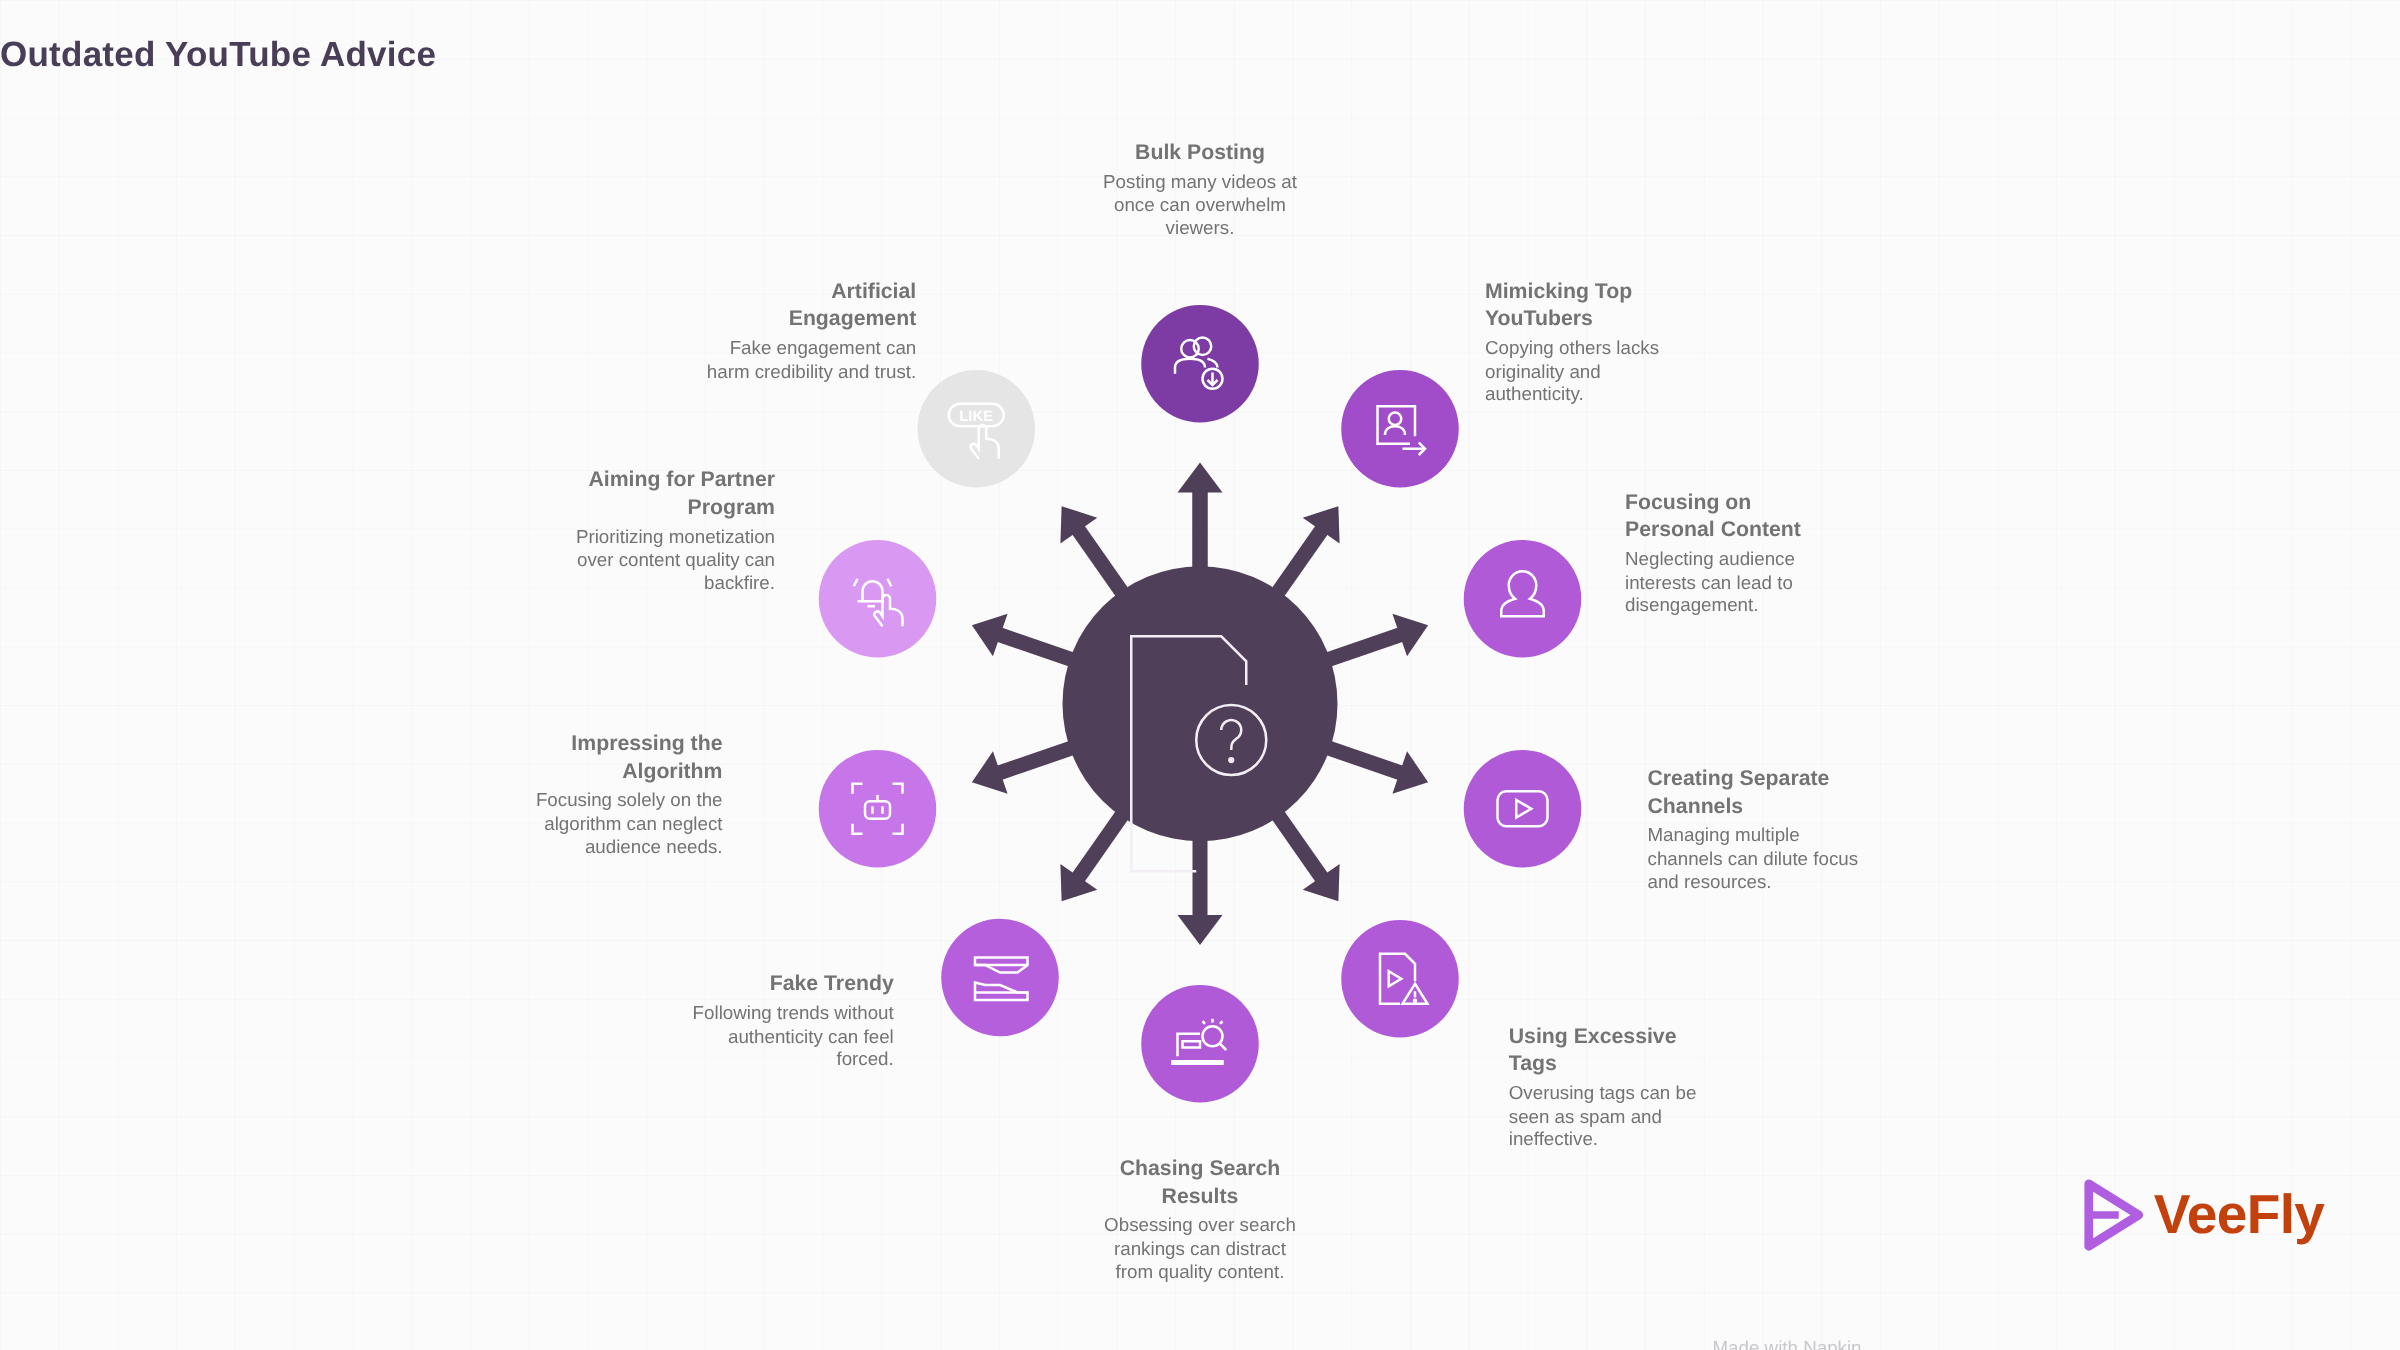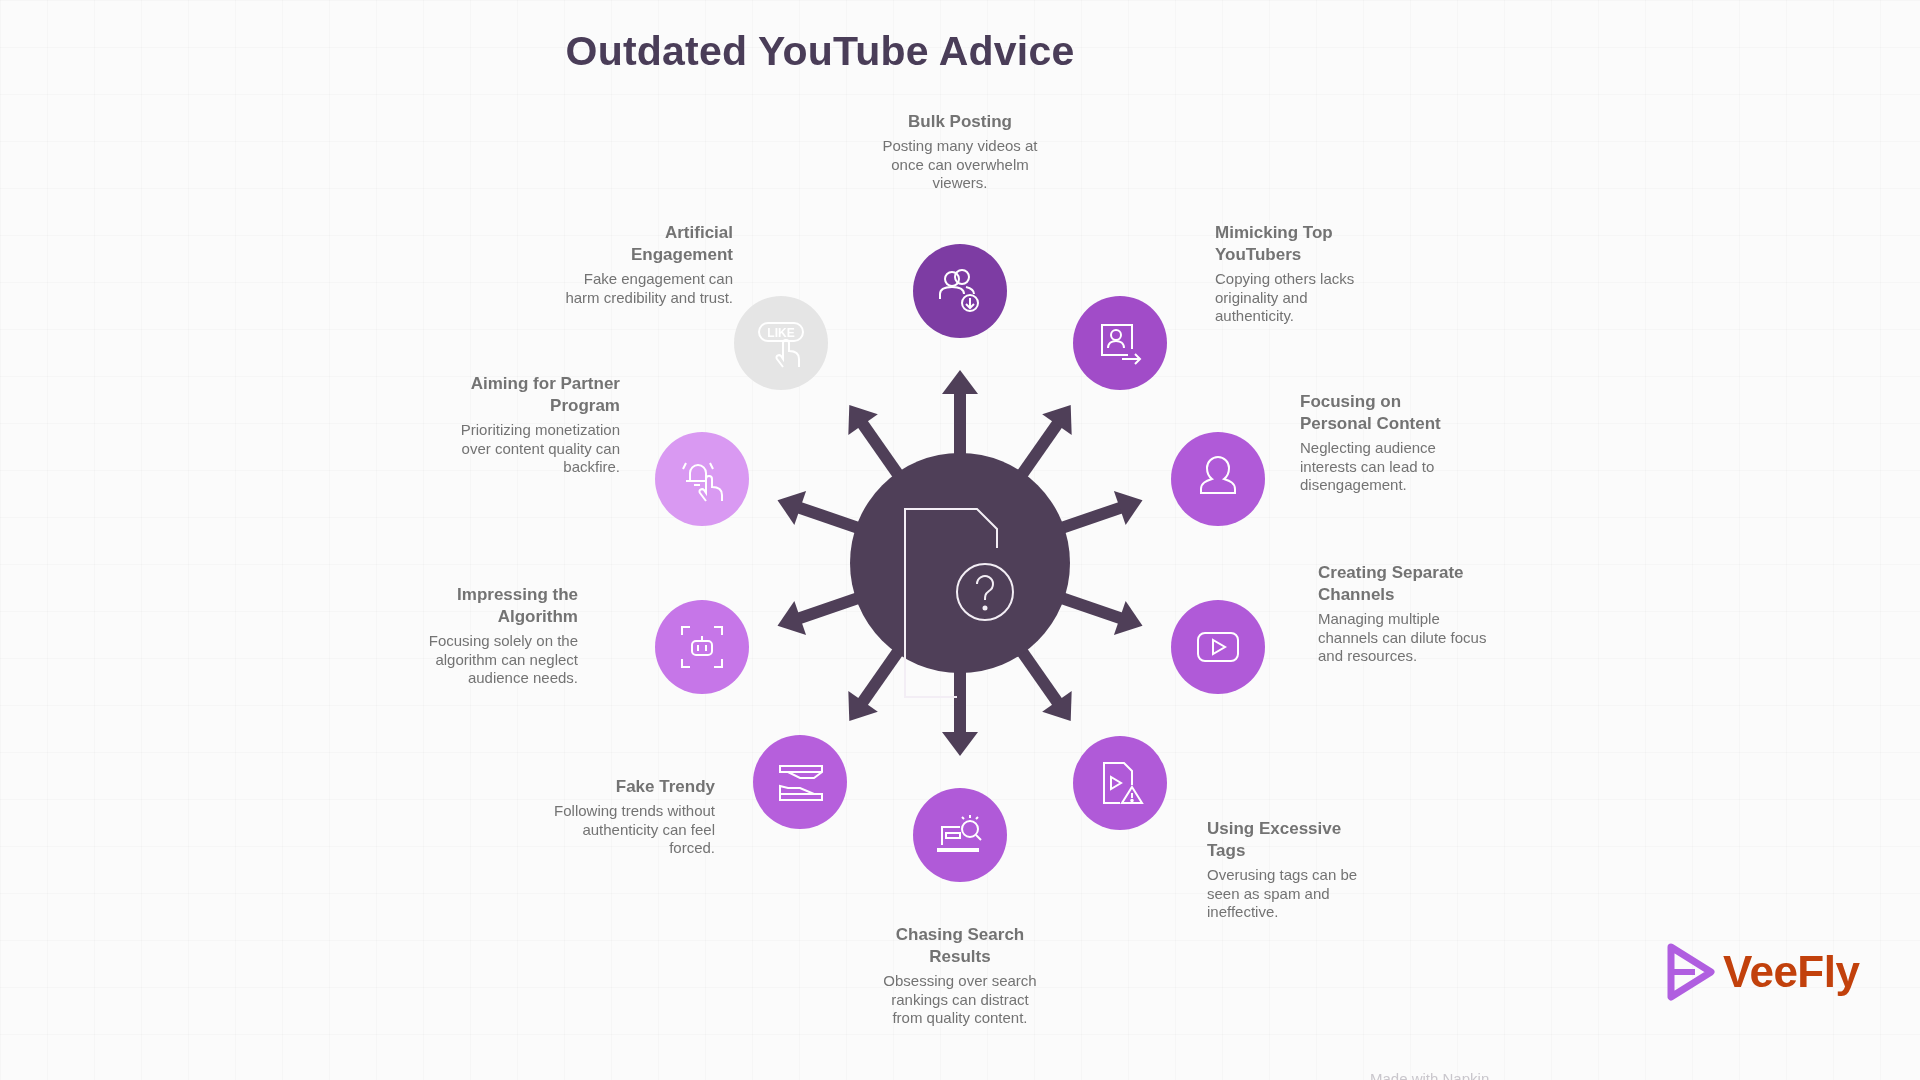--- a/index.html
+++ b/index.html
@@ -8,21 +8,21 @@
     background-color: #fbfbfb;
     background-image:
       linear-gradient(to right, rgba(0,0,0,0.018) 1px, transparent 1px),
       linear-gradient(to bottom, rgba(0,0,0,0.018) 1px, transparent 1px);
     background-size: 47px 47px;
     font-family: "Liberation Sans", sans-serif;
     color: #48404e;
   }
   .title {
     position: absolute; left: 0; width: 1640px; top: 28px;
-    text-align: center; font-size: 41px; font-weight: bold; color: #4a3d58;
+    font-size: 28px; font-weight: bold; color: #4a3d58;
     letter-spacing: 0.2px;
   }
   svg.hub { position: absolute; left: 0; top: 0; }
   .node {
     position: absolute; width: 94px; height: 94px; border-radius: 50%;
     display: flex; align-items: center; justify-content: center;
   }
   .node svg { width: 60px; height: 60px; }
   .label { position: absolute; width: 170px; }
   .label .h { font-size: 17px; font-weight: bold; color: #737373; line-height: 22px; }
@@ -113,42 +113,42 @@
 </div>
 
 <div class="node" style="left:1073px;top:296px;background:#a14cc8;">
   <svg viewBox="0 0 60 60" fill="none" stroke="#fff" stroke-width="2">
     <path d="M38,42 H12 V12 H42 V36"></path>
       <circle cx="26" cy="22" r="5"></circle>
       <path d="M18,35 c0,-5 4,-7 8,-7 s8,2 8,7"></path>
     <path d="M32,46 H50 M45,41 l5,5 l-5,5"></path>
   </svg>
 </div>
-<div class="label" style="left:1188px;top:222px;margin-left:27px;">
+<div class="label" style="left:1188px;top:222px;">
   <div class="h">Mimicking Top YouTubers</div>
   <div class="d">Copying others lacks originality and authenticity.</div>
 </div>
 
 <div class="node" style="left:1171px;top:432px;background:#b05ad8;">
   <svg viewBox="0 0 60 60" fill="none" stroke="#fff" stroke-width="2">
     <path d="M24,30 c-4,-3 -5,-8 -5,-11 a11,11 0 0 1 22,0 c0,3 -1,8 -5,11 c6,2 11,4 11,10 v4 H13 v-4 c0,-6 5,-8 11,-10z"></path>
   </svg>
 </div>
 <div class="label" style="left:1300px;top:391px;">
   <div class="h">Focusing on Personal Content</div>
   <div class="d">Neglecting audience interests can lead to disengagement.</div>
 </div>
 
 <div class="node" style="left:1171px;top:600px;background:#b05ad8;">
   <svg viewBox="0 0 60 60" fill="none" stroke="#fff" stroke-width="2">
     <rect x="10" y="16" width="40" height="28" rx="7"></rect>
       <path d="M25,23 v14 l12,-7z"></path>
   </svg>
 </div>
-<div class="label" style="left:1318px;top:562px;">
+<div class="label" style="left:1318px;top:612px;">
   <div class="h">Creating Separate Channels</div>
   <div class="d">Managing multiple channels can dilute focus and resources.</div>
 </div>
 
 <div class="node" style="left:1073px;top:736px;background:#b05ad8;">
   <svg viewBox="0 0 60 60" fill="none" stroke="#fff" stroke-width="2">
     <path d="M30,50 H14 V10 H34 L42,18 V32"></path>
       <path d="M21,24 v12 l10,-6z"></path>
     <path d="M42,34 L52,50 H32z"></path>
       <path d="M42,40 v5"></path>

